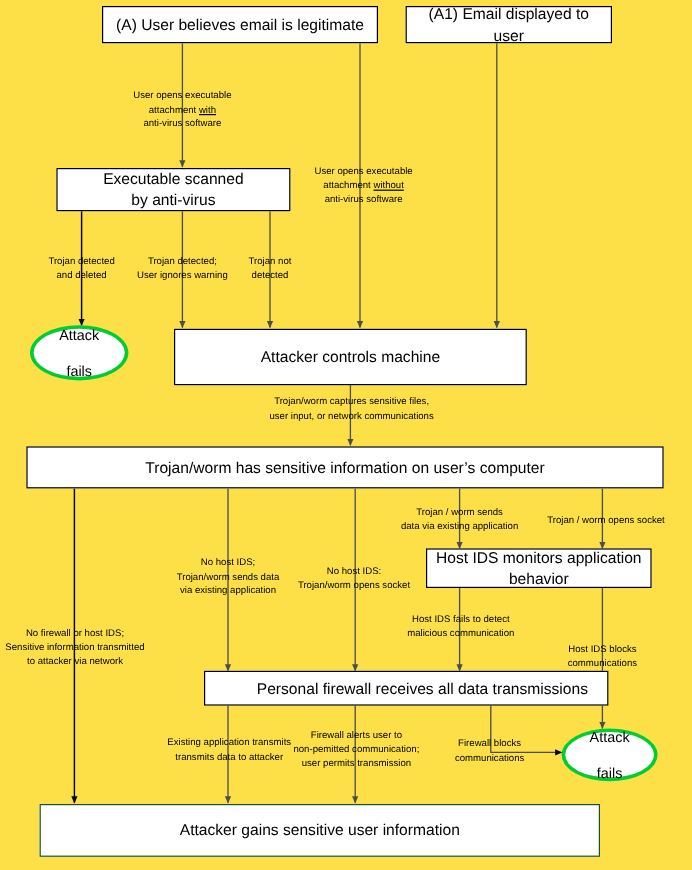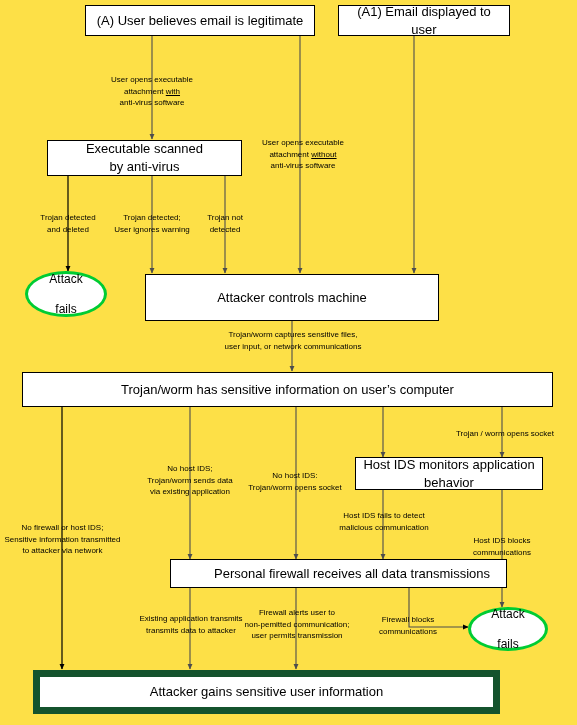--- a/index.html
+++ b/index.html
@@ -22,21 +22,21 @@
     display:flex;
     align-items:center;
     justify-content:center;
     text-align:center;
     line-height:1.35;
     font-size:13px;
     color:#000;
     padding:2px 4px;
   }
   .node.goal{
-    border:7px solid #14532d;
+    border:1px solid #14532d;
     font-size:13px;
   }
   .oval{
     position:absolute;
     box-sizing:border-box;
     border:3px solid #00cc33;
     border-radius:50%;
     background:#ffffff;
     display:flex;
     align-items:center;
@@ -198,20 +198,24 @@
     <div>No host IDS;</div>
     <div>Trojan/worm sends data</div>
     <div>via existing application</div>
   </div>
 
   <div class="edgelabel" style="left:240px;top:470px;width:110px;">
     <div>No host IDS:</div>
     <div>Trojan/worm opens socket</div>
   </div>
 
+  <div class="edgelabel" style="left:327px;top:421px;width:112px;">
+    <div>Trojan / worm sends</div>
+    <div>data via existing application</div>
+  </div>
 
   <div class="edgelabel" style="left:449px;top:428px;width:112px;">
     <div>Trojan / worm opens socket</div>
   </div>
 
   <div class="edgelabel" style="left:330px;top:510px;width:108px;">
     <div>Host IDS fails to detect</div>
     <div>malicious communication</div>
   </div>
 

